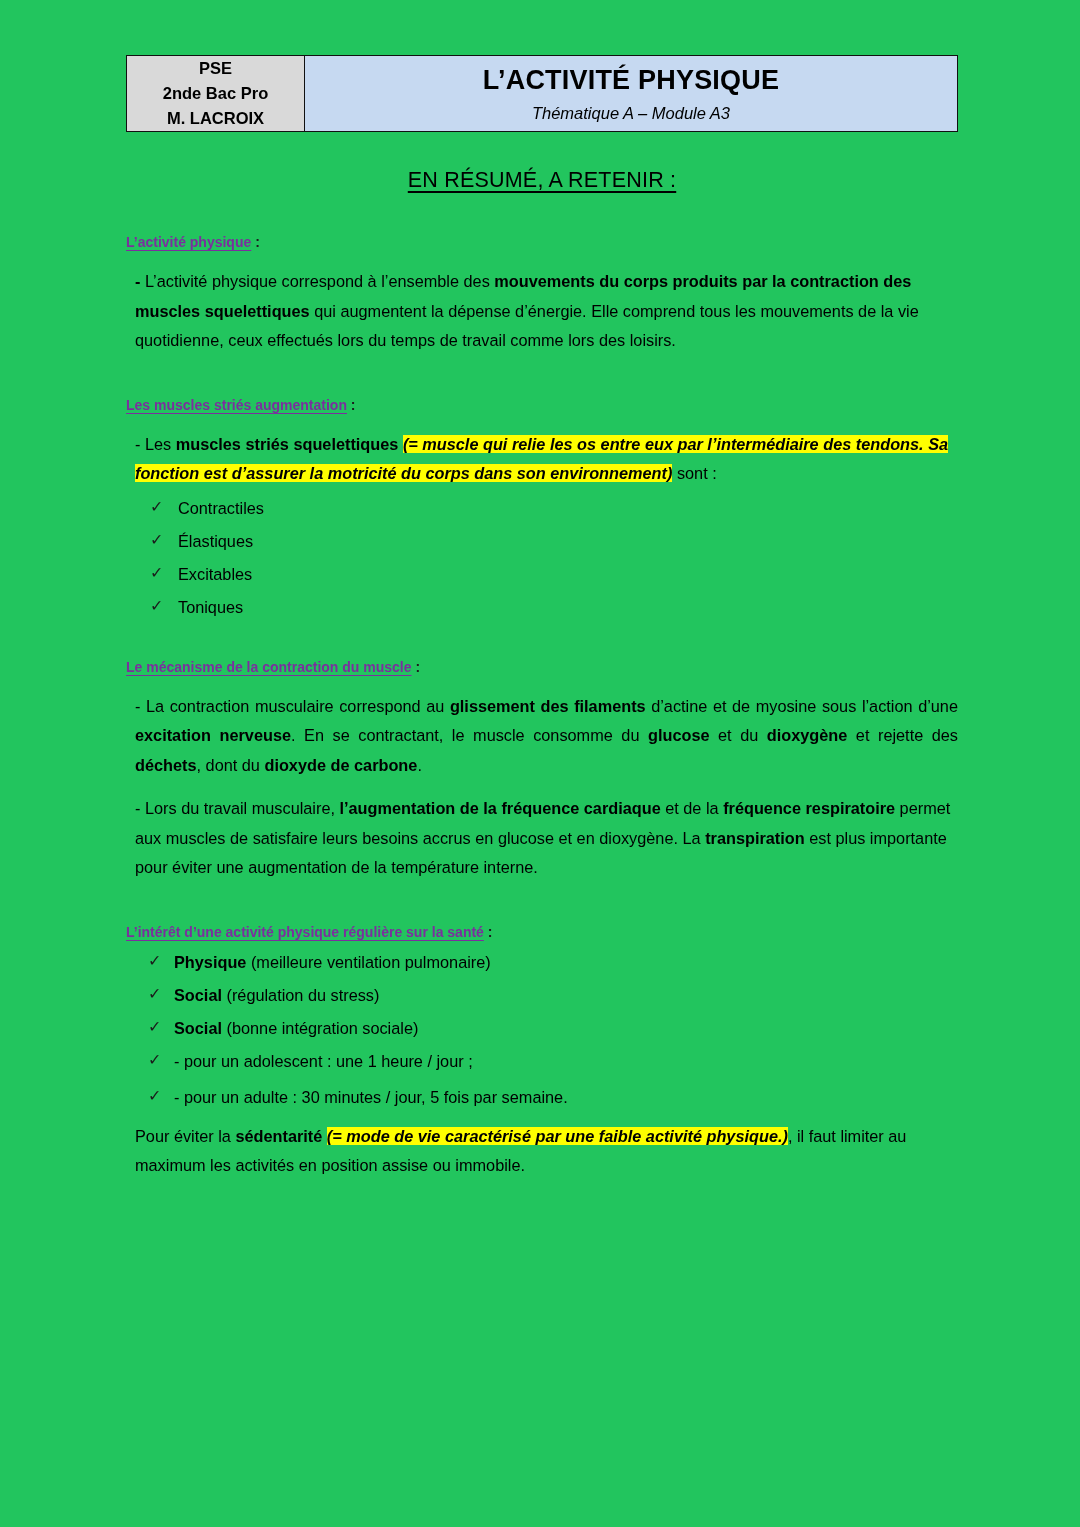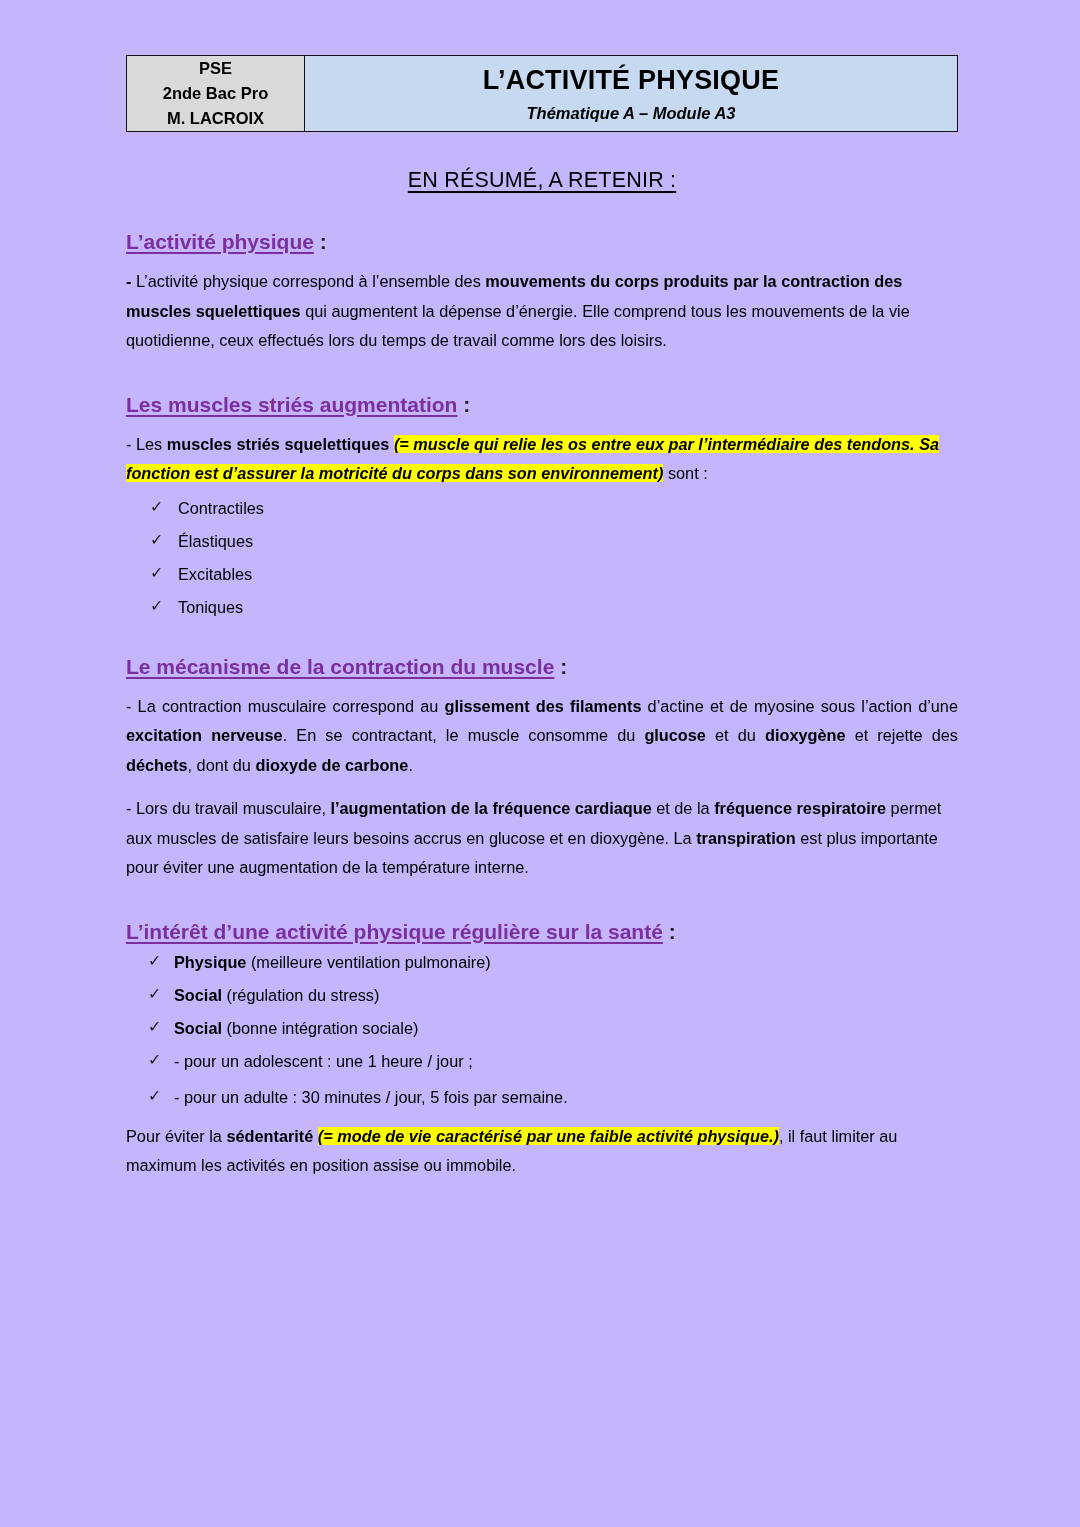--- a/index.html
+++ b/index.html
@@ -14,21 +14,21 @@
     font-family: "Liberation Sans", sans-serif;
     color: #000000;
     position: relative;
     overflow: hidden;
   }
   .page {
     position: absolute;
     left: 0; top: 0;
     width: 1080px;
     height: 1527px;
-    background: #c4b5fd;
+    background: #22c55e;
   }
   .content {
     position: absolute;
     left: 126px;
     top: 55px;
     width: 832px;
   }
 
   
   .header-table {
@@ -58,61 +58,61 @@
     padding: 16px 8px 18px 8px;
   }
   .hdr-title {
     font-size: 27px;
     font-weight: bold;
     letter-spacing: 0.2px;
     line-height: 34px;
   }
   .hdr-sub {
     font-size: 16.5px;
-    font-weight: bold;
+    font-weight: normal;
     font-style: italic;
     margin-top: 5px;
     line-height: 22px;
   }
 
   
   .doc-title {
     text-align: center;
     font-size: 21.5px;
     font-weight: normal;
     text-decoration: underline;
     text-underline-offset: 4px;
     margin: 36px 0 0 0;
     letter-spacing: 0.2px;
   }
 
   
   h2.section {
-    font-size: 21px;
+    font-size: 14px;
     font-weight: bold;
     color: #7b2f9e;
     margin: 38px 0 0 0;
     line-height: 22px;
     font-weight: bold;
   }
   h2.section .u {
     text-decoration: underline;
     text-underline-offset: 3px;
   }
   h2.section .colon {
     color: #1c1c1c;
     text-decoration: none;
     font-weight: bold;
   }
 
   
   p.body {
     font-size: 16.3px;
     line-height: 29.5px;
-    margin: 14px 0 0 0;
+    margin: 14px 0 0 9px;
     text-align: left;
   }
   p.body.justify { text-align: justify; }
   p.tight { margin-top: 12px; }
   b, strong { font-weight: bold; }
   .hl {
     background: #ffff00;
     font-style: italic;
     font-weight: bold;
   }

